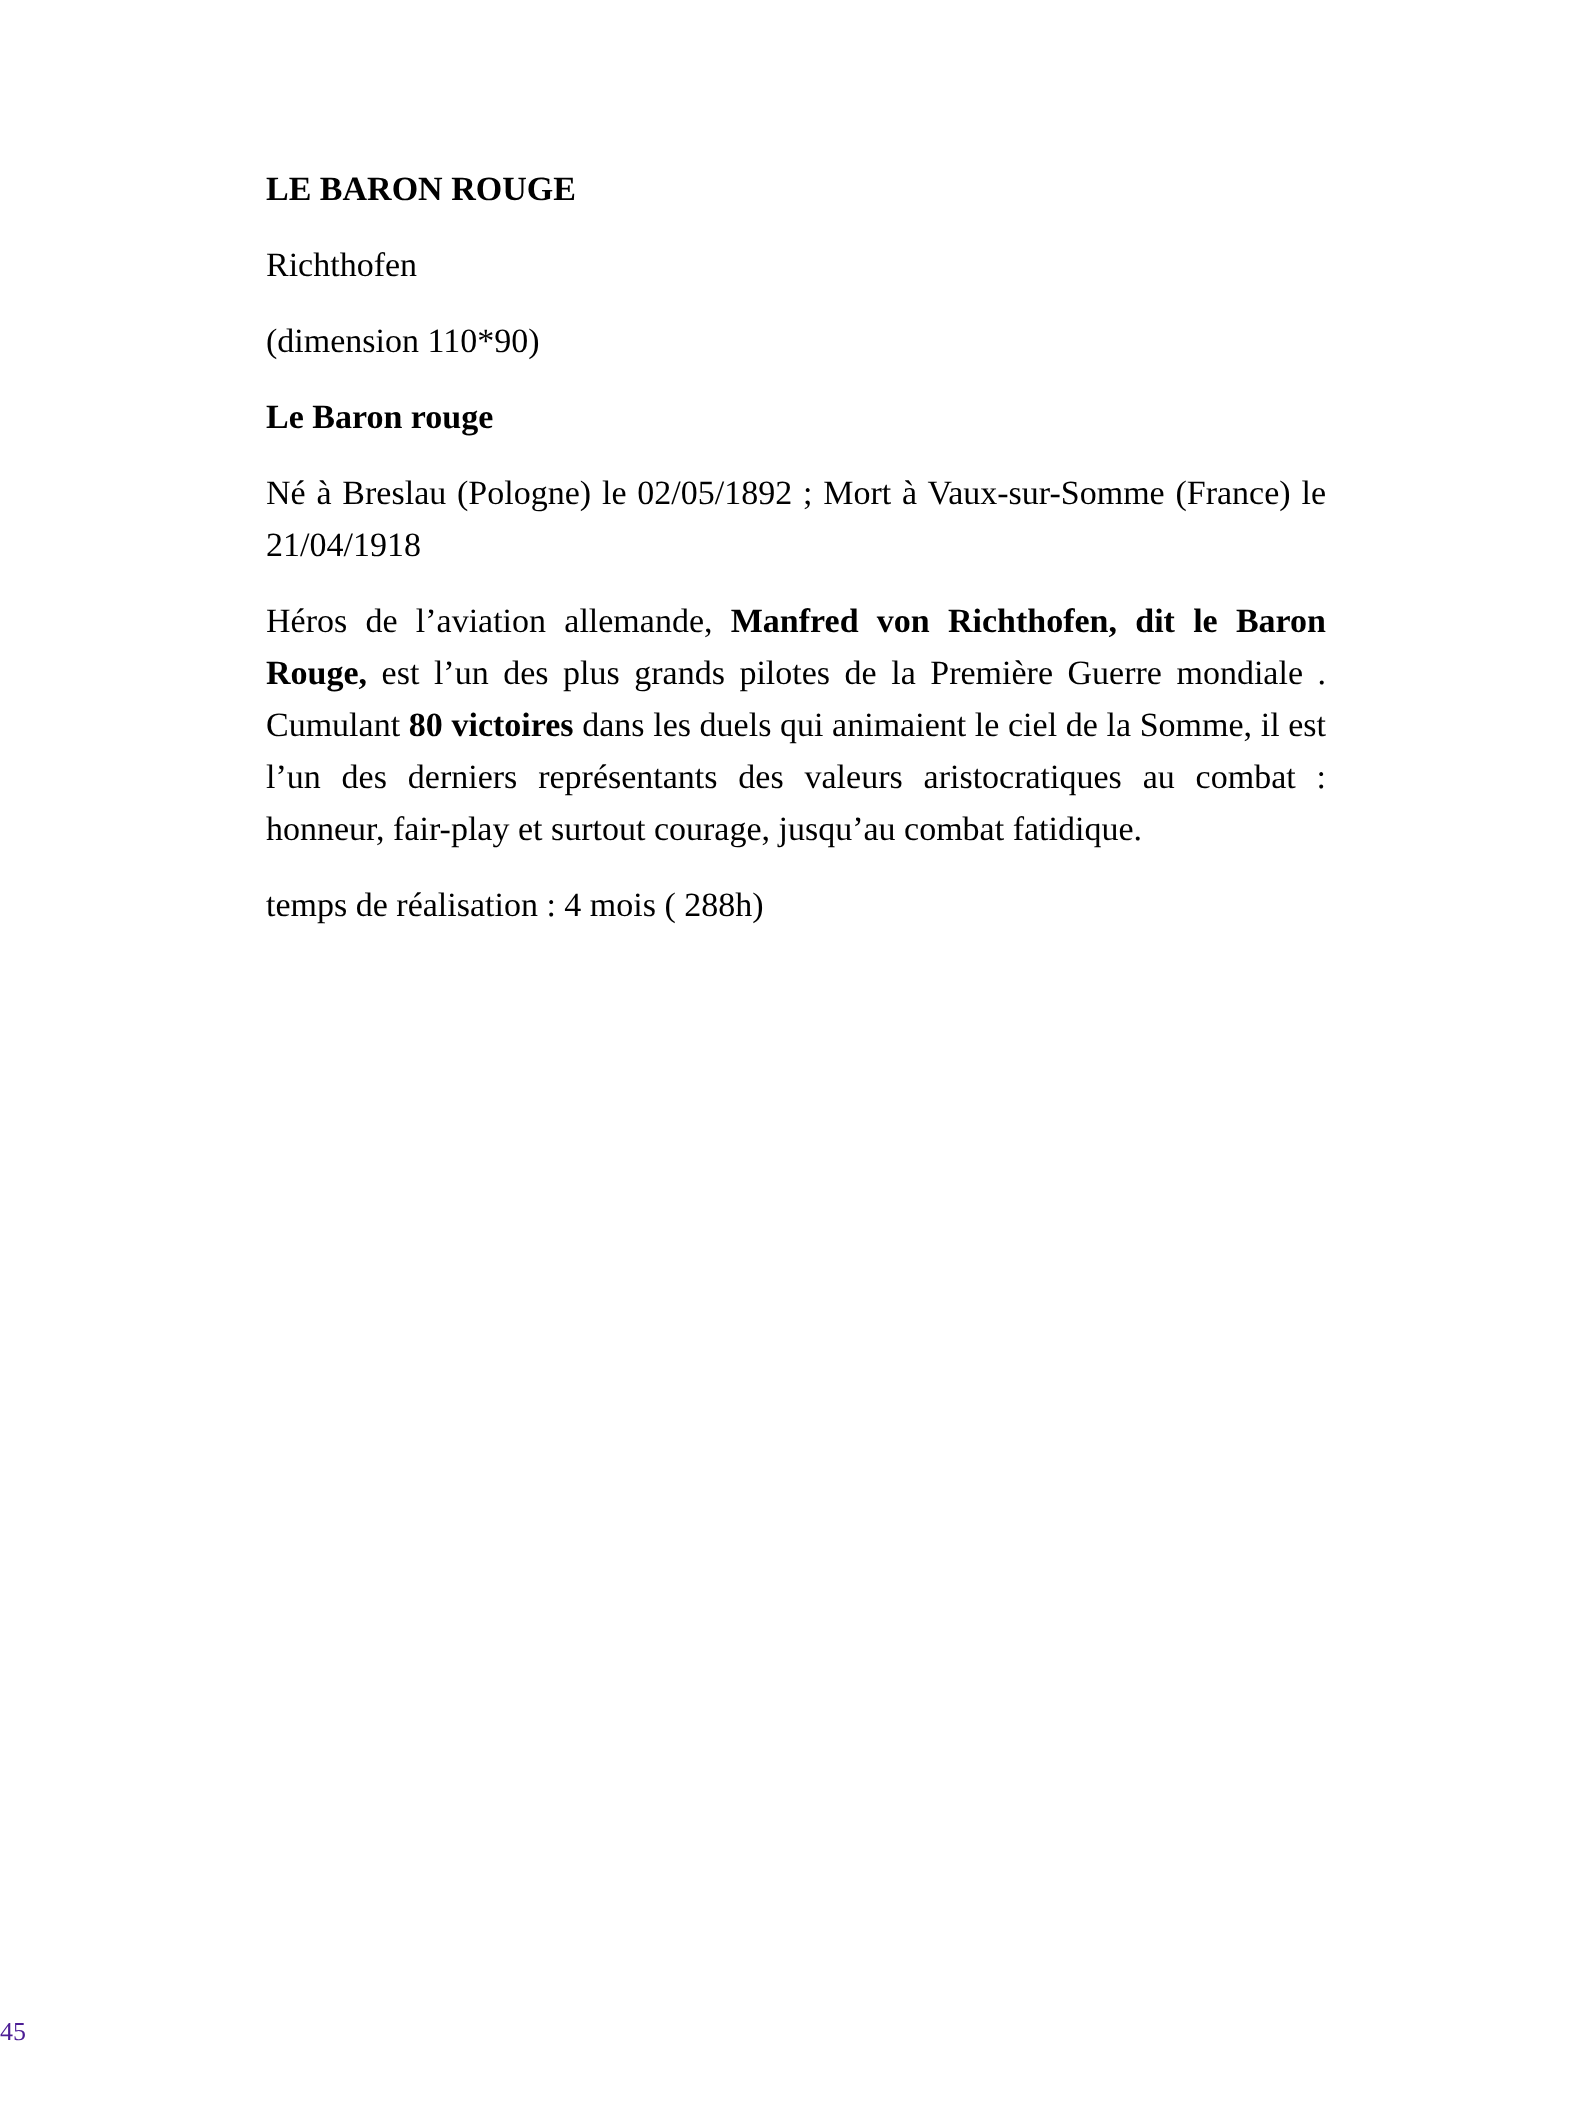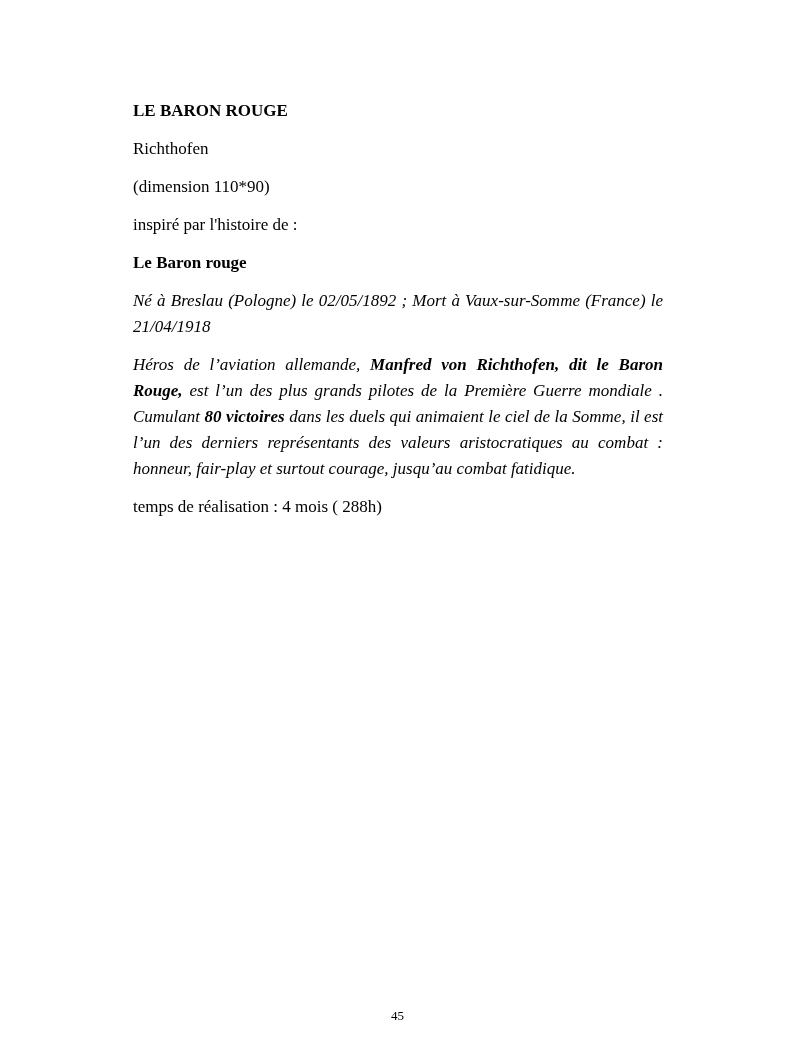--- a/index.html
+++ b/index.html
@@ -19,61 +19,58 @@
     position: absolute;
     left: 0;
     top: 0;
     width: 795px;
     height: 1063px;
     background: #ffffff;
   }
   .content {
     position: absolute;
     left: 133px;
-    top: 98px;
+    top: 82px;
     width: 530px;
     font-size: 17px;
     line-height: 26px;
   }
   .content p {
     margin: 0 0 12px 0;
     padding: 0;
   }
   .bold {
     font-weight: bold;
   }
   .justify {
     text-align: justify;
     text-justify: inter-word;
-    font-style: italic;
   }
   .page-footer {
     position: absolute;
     left: 0;
     top: 1008px;
     width: 795px;
-    text-align: center;
     font-size: 13px;
     line-height: 16px;
-    color: #000000;
+    color: #4c1d95;
   }
 </style>
 </head>
 <body>
 
 <div class="page">
   <div class="content">
 
     <p class="bold">LE BARON ROUGE</p>
 
     <p>Richthofen</p>
 
     <p>(dimension 110*90)</p>
 
-    <p>inspiré par l'histoire de :</p>
 
     <p class="bold">Le Baron rouge</p>
 
     <p class="justify">Né à Breslau (Pologne) le 02/05/1892 ; Mort à Vaux-sur-Somme (France) le 21/04/1918</p>
 
     <p class="justify"><span>Héros de l’aviation allemande, </span><span class="bold">Manfred von Richthofen, dit le Baron Rouge,</span><span> est l’un des plus grands pilotes de la Première Guerre mondiale . Cumulant </span><span class="bold">80 victoires</span><span> dans les duels qui animaient le ciel de la Somme, il est l’un des derniers représentants des valeurs aristocratiques au combat : honneur, fair-play et surtout courage, jusqu’au combat fatidique.</span></p>
 
     <p>temps de réalisation : 4 mois ( 288h)</p>
 
 

